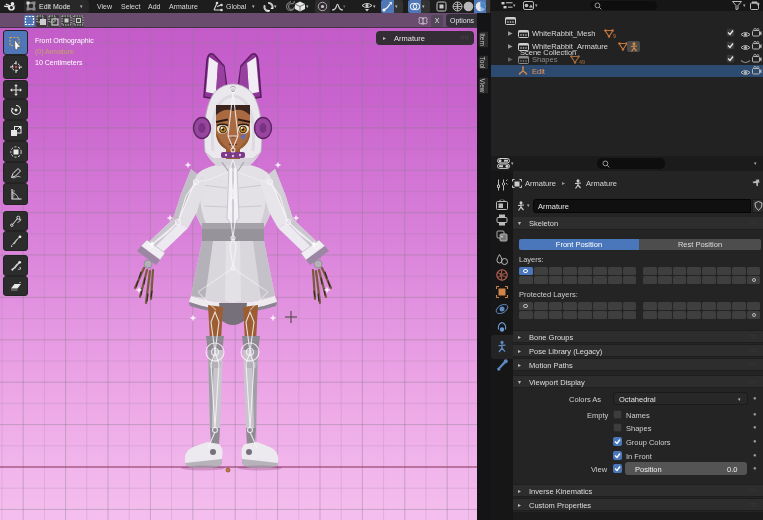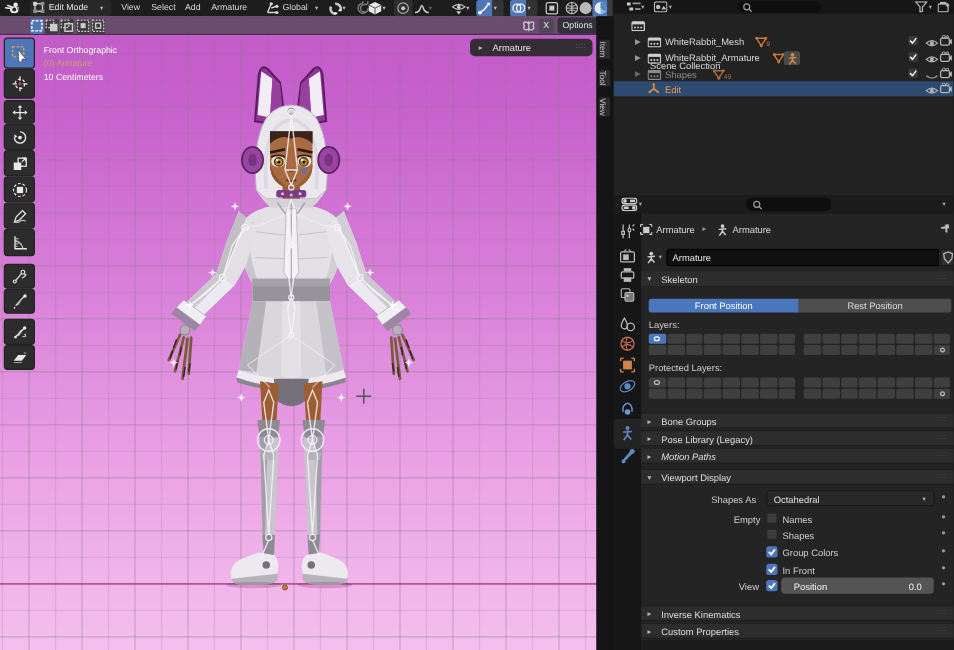--- a/index.html
+++ b/index.html
@@ -795,27 +795,27 @@
       <div style="position:absolute;left:22px;top:174px;width:251px;height:13px;background:#2d2d2d;border-bottom:1px solid #1e1e1e;border-top:1px solid #1e1e1e;"></div>
       <span style="position:absolute;left:27px;top:177px;color:#bbb;font-size:6px;">▸</span>
       <span style="position:absolute;left:38px;top:176.5px;color:#dedede;">Bone Groups</span>
       <span style="position:absolute;left:258px;top:176.5px;color:#555;font-size:6px;letter-spacing:0.5px;">::::</span>
       <div style="position:absolute;left:22px;top:188px;width:251px;height:13px;background:#2d2d2d;border-bottom:1px solid #1e1e1e;border-top:1px solid #1e1e1e;"></div>
       <span style="position:absolute;left:27px;top:191px;color:#bbb;font-size:6px;">▸</span>
       <span style="position:absolute;left:38px;top:190.5px;color:#dedede;">Pose Library (Legacy)</span>
       <span style="position:absolute;left:258px;top:190.5px;color:#555;font-size:6px;letter-spacing:0.5px;">::::</span>
       <div style="position:absolute;left:22px;top:202px;width:251px;height:13px;background:#2d2d2d;border-bottom:1px solid #1e1e1e;border-top:1px solid #1e1e1e;"></div>
       <span style="position:absolute;left:27px;top:205px;color:#bbb;font-size:6px;">▸</span>
-      <span style="position:absolute;left:38px;top:204.5px;color:#dedede;font-style:italic;">Motion Paths</span>
+      <span style="position:absolute;left:38px;top:204.5px;color:#dedede;">Motion Paths</span>
       <span style="position:absolute;left:258px;top:204.5px;color:#555;font-size:6px;letter-spacing:0.5px;">::::</span>
       <div style="position:absolute;left:22px;top:219px;width:251px;height:13px;background:#2d2d2d;border-bottom:1px solid #1e1e1e;border-top:1px solid #1e1e1e;"></div>
       <span style="position:absolute;left:27px;top:222px;color:#bbb;font-size:6px;">▾</span>
       <span style="position:absolute;left:38px;top:221.5px;color:#dedede;">Viewport Display</span>
       <span style="position:absolute;left:258px;top:221.5px;color:#555;font-size:6px;letter-spacing:0.5px;">::::</span>
-      <span style="position:absolute;left:78px;top:239px;color:#cfcfcf;">Shapes As</span>
+      <span style="position:absolute;left:78px;top:239px;color:#cfcfcf;">Colors As</span>
       <div style="position:absolute;left:122px;top:236px;width:135px;height:13px;background:#282828;border:1px solid #1a1a1a;border-radius:3px;"></div>
       <span style="position:absolute;left:128px;top:239px;color:#e0e0e0;">Octahedral</span>
       <span style="position:absolute;left:247px;top:240px;color:#bbb;font-size:5px;">▾</span>
       <span style="position:absolute;left:262px;top:239px;color:#999;font-size:6px;">●</span>
       <span style="position:absolute;left:96px;top:255px;color:#cfcfcf;">Empty</span>
       <div style="position:absolute;left:122px;top:254px;width:9px;height:9px;background:#3d3d3d;border-radius:2px;border:1px solid #2a2a2a;"></div>
       <span style="position:absolute;left:135px;top:255px;color:#cfcfcf;">Names</span>
       <span style="position:absolute;left:262px;top:255px;color:#999;font-size:6px;">●</span>
       <div style="position:absolute;left:122px;top:267px;width:9px;height:9px;background:#3d3d3d;border-radius:2px;border:1px solid #2a2a2a;"></div>
       <span style="position:absolute;left:135px;top:268px;color:#cfcfcf;">Shapes</span>

